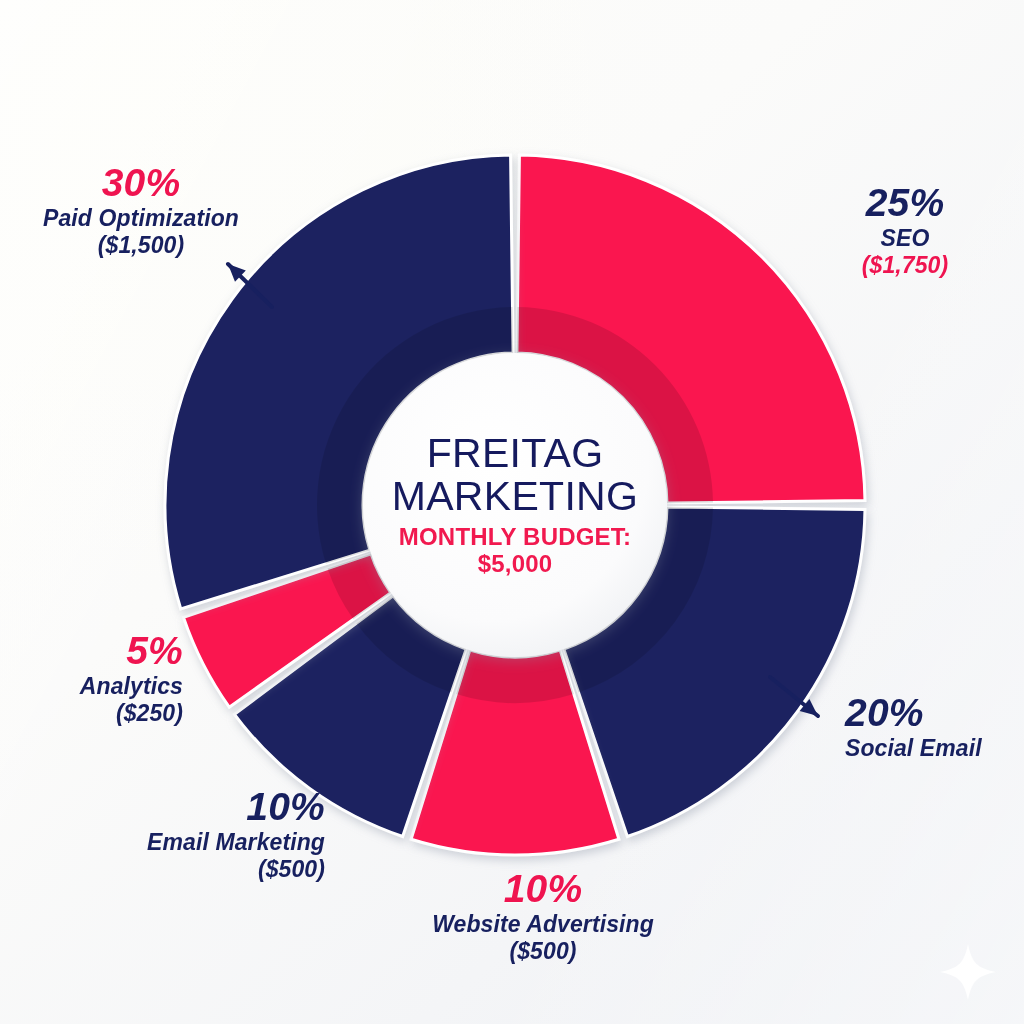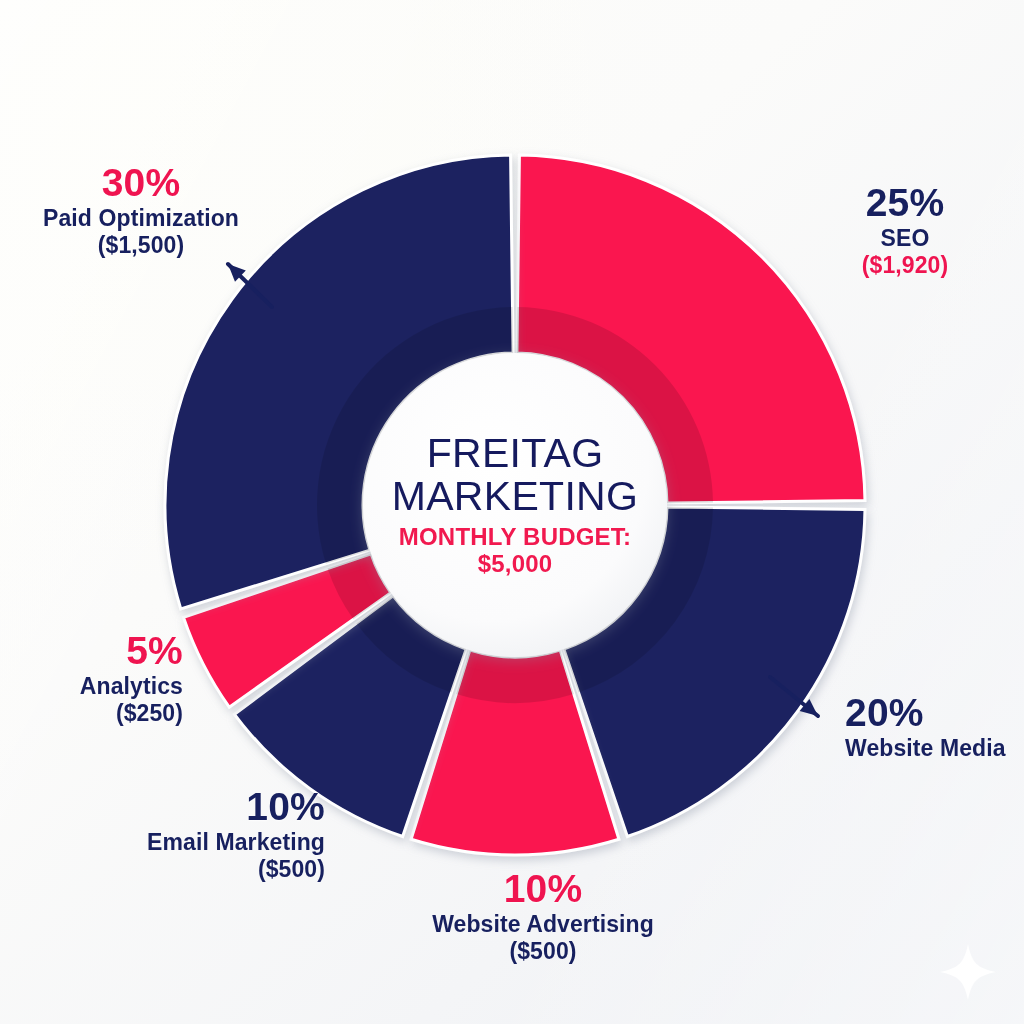--- a/index.html
+++ b/index.html
@@ -73,20 +73,21 @@
     color: #f1194f;
     text-transform: uppercase;
     line-height: 1.12;
   }
   .hub-sub .amount { display: block; }
 
   
   .callout {
     position: absolute;
     line-height: 1.16;
+    font-style: italic;
   }
   .callout .pct {
     font-size: 39px;
     font-weight: 700;
     letter-spacing: 0.2px;
     display: block;
     text-shadow: 0 1px 2px rgba(255,255,255,0.8);
   }
   .callout .name {
     font-size: 23px;
@@ -189,26 +190,26 @@
 
   <div class="callout align-center" id="callout-paid-advertising">
     <span class="pct pink">30%</span>
     <span class="name navy">Paid Optimization</span>
     <span class="amt navy">($1,500)</span>
   </div>
 
   <div class="callout align-center" id="callout-seo">
     <span class="pct navy">25%</span>
     <span class="name navy">SEO</span>
-    <span class="amt pink">($1,920)</span>
+    <span class="amt pink">($1,750)</span>
   </div>
 
   <div class="callout align-left" id="callout-social-media">
     <span class="pct navy">20%</span>
-    <span class="name navy">Website Media</span>
+    <span class="name navy">Social Email</span>
   </div>
 
   <div class="callout align-center" id="callout-website-optimization">
     <span class="pct pink">10%</span>
     <span class="name navy">Website Advertising</span>
     <span class="amt navy">($500)</span>
   </div>
 
   <div class="callout align-right" id="callout-email-marketing">
     <span class="pct navy">10%</span>

